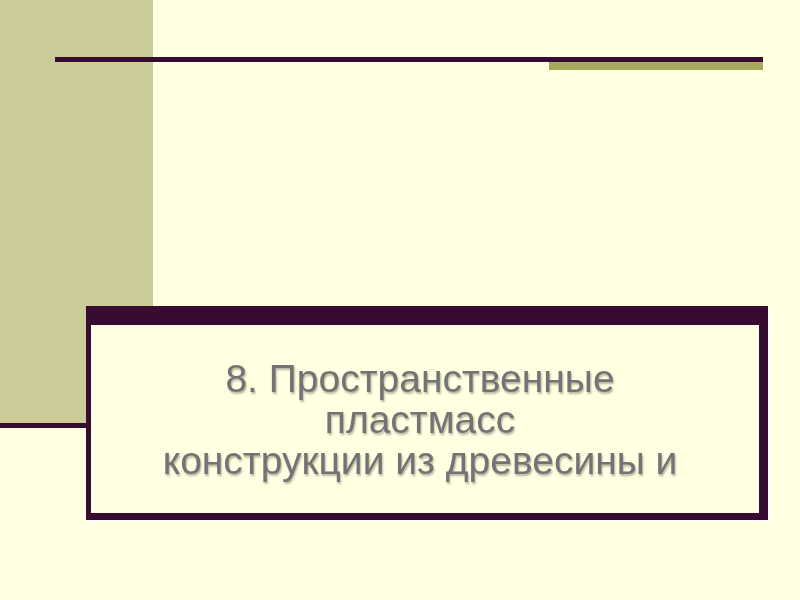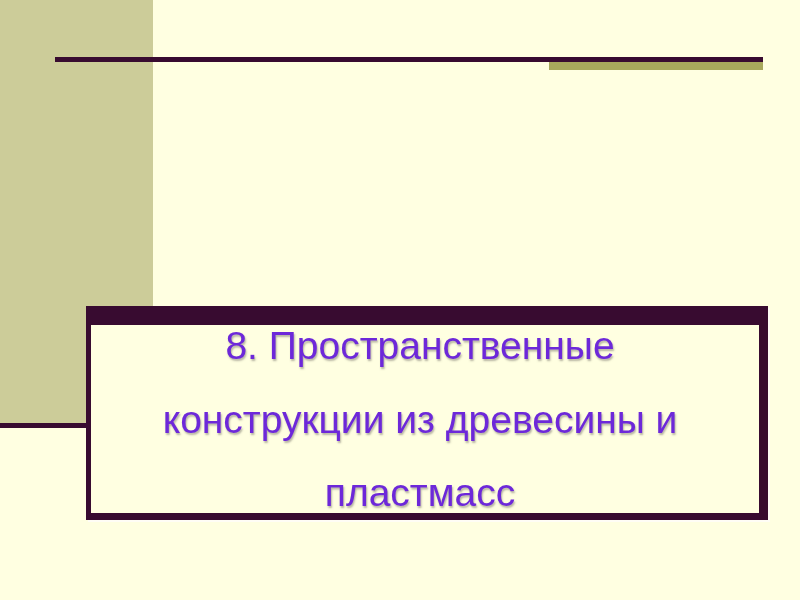--- a/index.html
+++ b/index.html
@@ -54,24 +54,24 @@
     width: 100%;
     height: 19px;
     background: #380B30;
   }
   .title-text {
     position: absolute;
     left: 0; top: 19px; right: 0; bottom: 0;
     display: flex;
     flex-direction: column;
     align-items: center;
-    justify-content: space-between;
+    justify-content: center;
     padding-right: 10px;
     text-align: center;
-    color: #6d28d9;
+    color: #737373;
     font-size: 39px;
     line-height: 41px;
     text-shadow: 1px 2px 2px rgba(110, 105, 100, 0.5);
   }
 </style>
 </head>
 <body>
 
 <div class="slide">
 
@@ -80,18 +80,18 @@
   <div class="top-line"></div>
 
   <div class="top-accent-bar"></div>
 
   <div class="band-underline"></div>
 
   <div class="title-box">
     <div class="title-box-topbar"></div>
     <div class="title-text">
       <span>8. Пространственные</span>
+      <span>пластмасс</span>
       <span>конструкции из древесины и</span>
-      <span>пластмасс</span>
     </div>
   </div>
 
 </div>
 
 </body></html>

